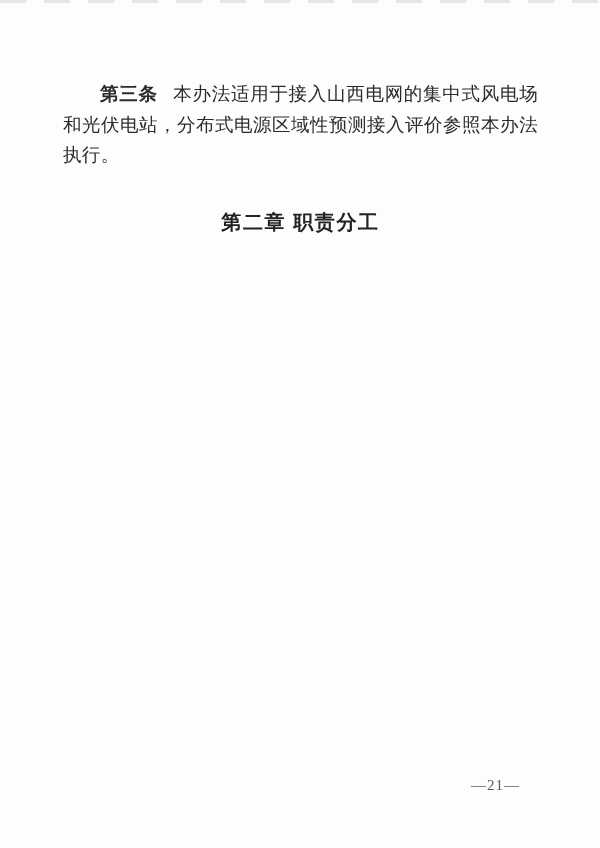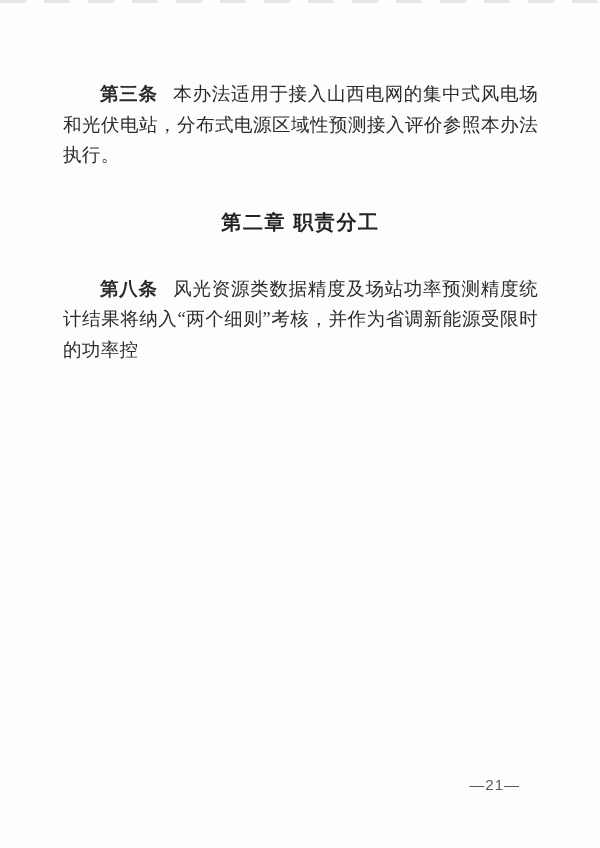--- a/index.html
+++ b/index.html
@@ -56,33 +56,32 @@
     color: #222222;
   }
   .pagenum {
     position: absolute;
     top: 776px;
     right: 80px;
     font-size: 15px;
     line-height: 18px;
     letter-spacing: 1px;
     color: #5a5a5e;
-    font-family: Liberation Sans, sans-serif;
+    font-family: Liberation Serif, serif;
   }
 </style>
 </head>
 <body>
 
 <div class="page">
   <div class="scan-edge"></div>
 
   <p class="para"><b class="lead">第三条</b><span>本办法适用于接入山西电网的集中式风电场和光伏电站，分布式电源区域性预测接入评价参照本办法执行。</span></p>
 
   <h2 class="chapter">第二章 职责分工</h2>
 
 
 
 
 
-  <p class="para"><b class="lead">第八条</b><span>风光资源类数据精度及场站功率预测精度统计结果将纳入“两个细则”考核，并作为省调新能源受限时的功率控</span></p>
 
   <div class="pagenum">—21—</div>
 </div>
 
 </body></html>

